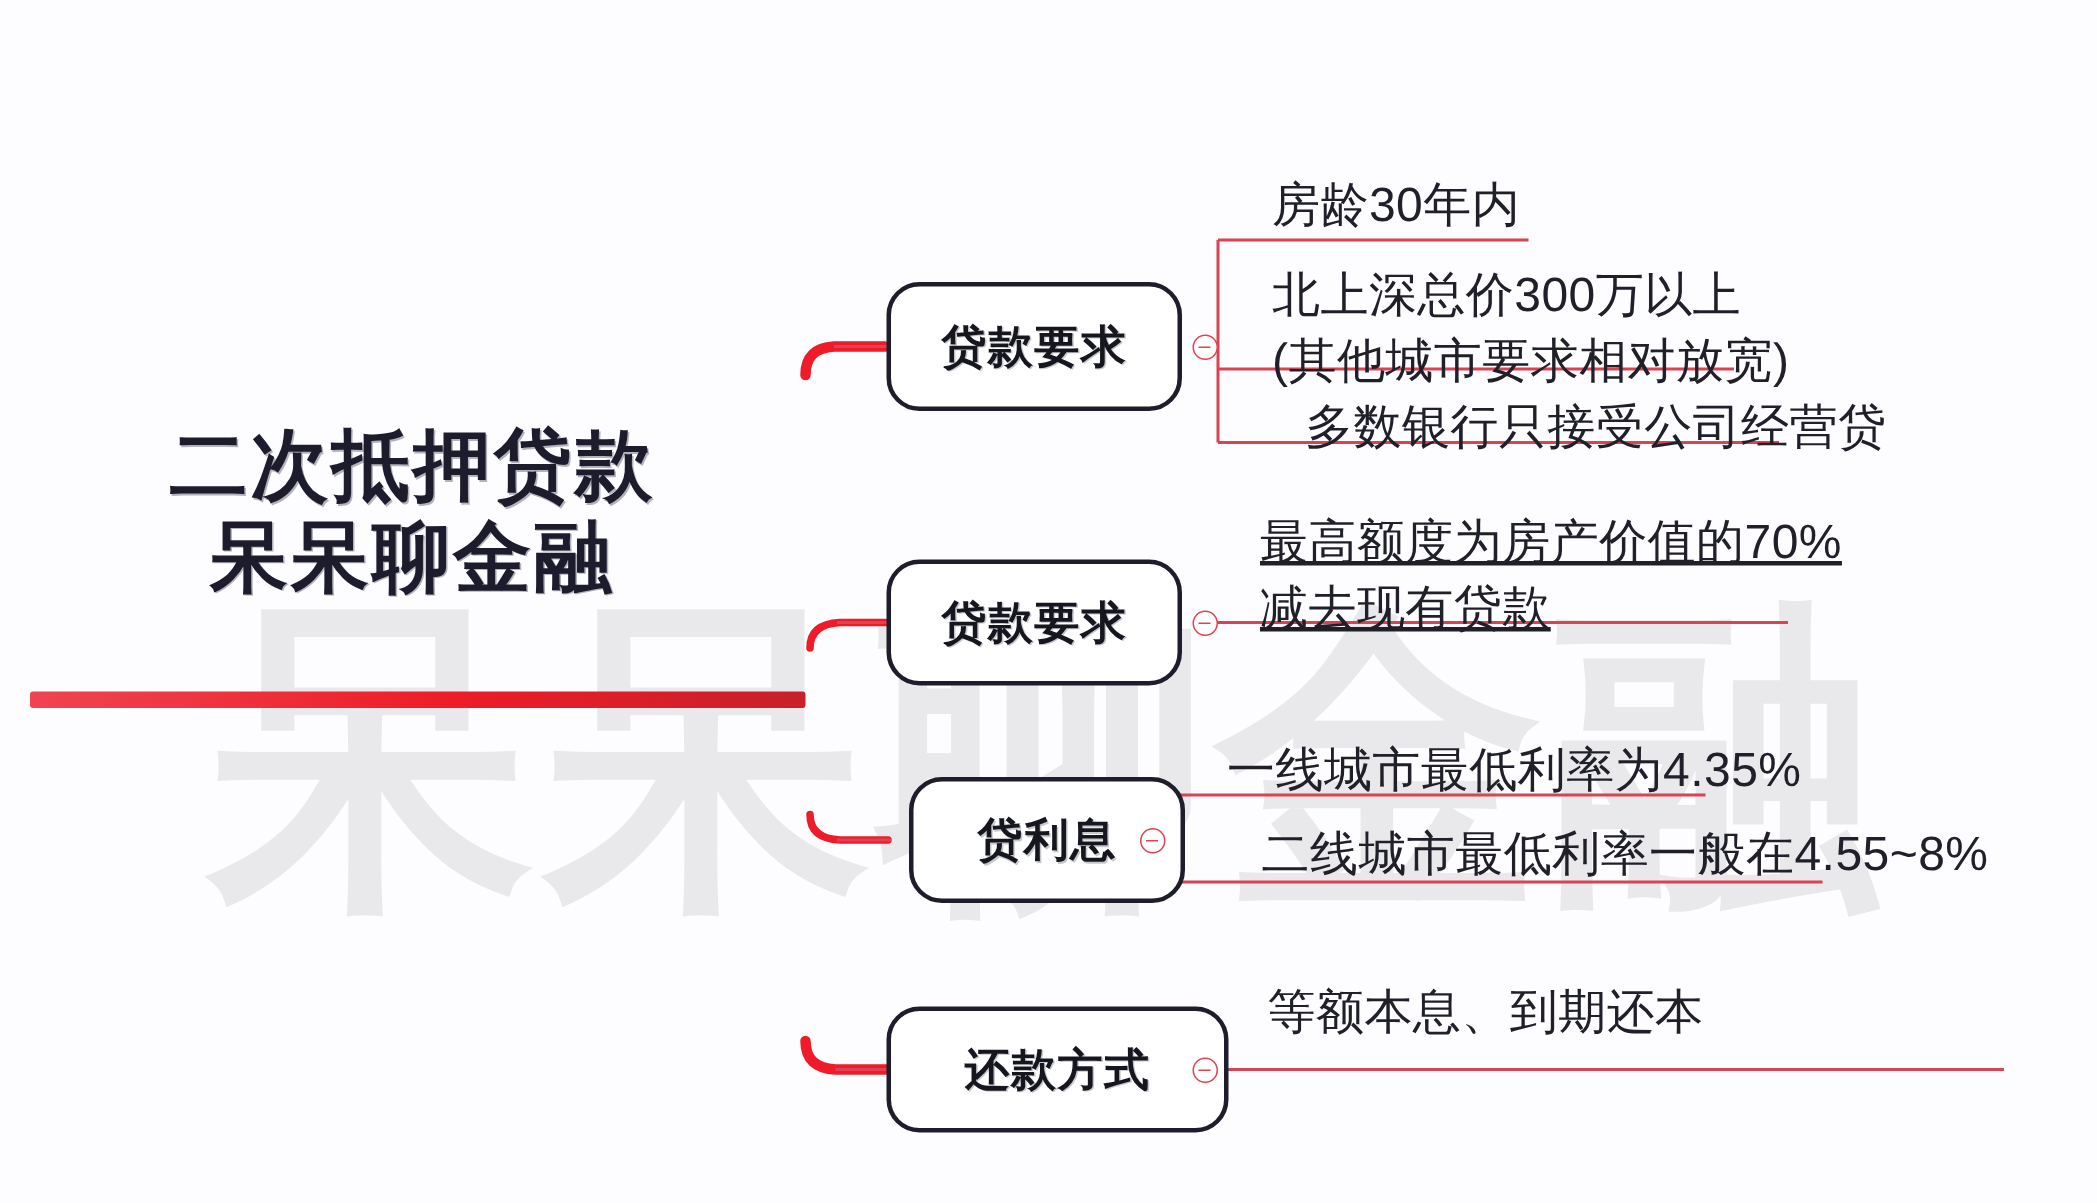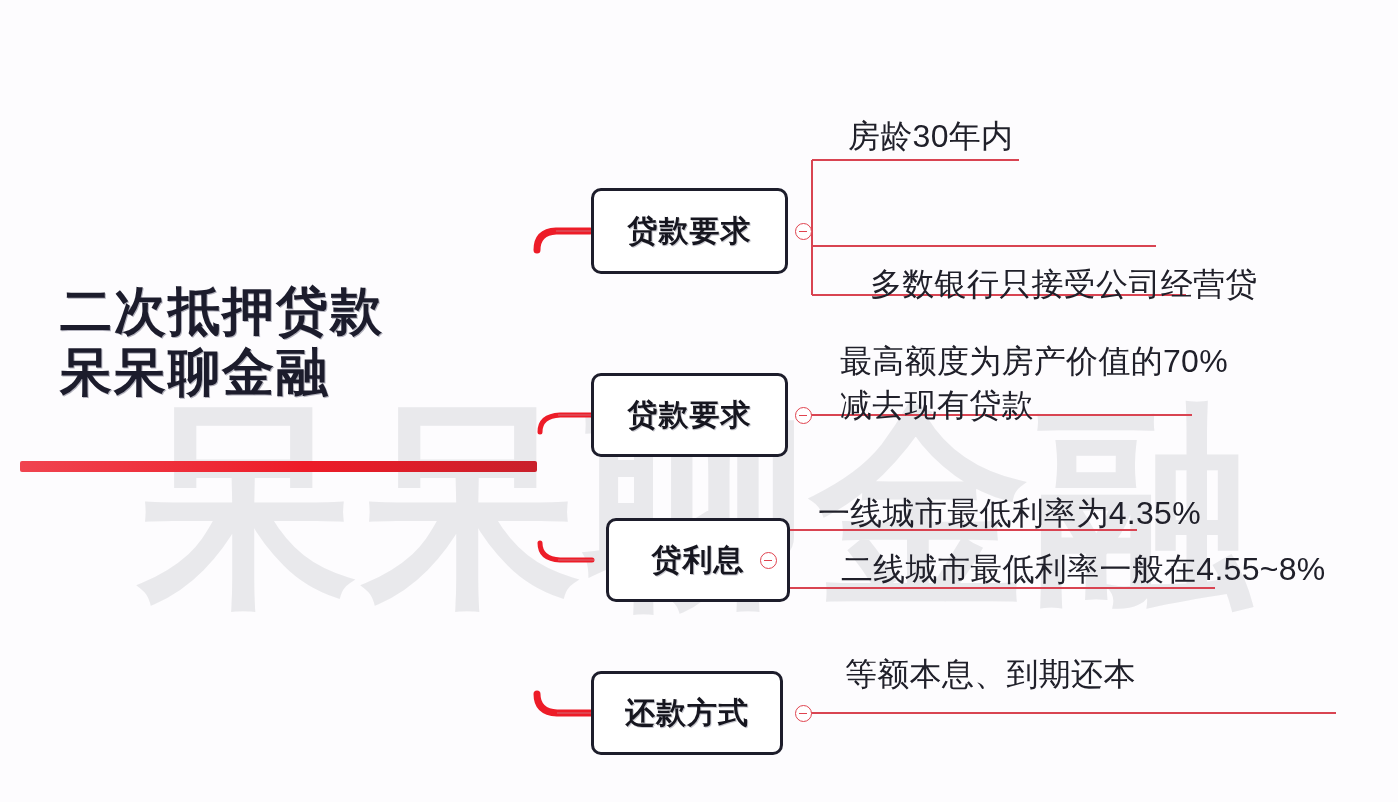--- a/index.html
+++ b/index.html
@@ -49,41 +49,41 @@
     z-index: 2;
     pointer-events: none;
   }
 
   
   .root-title {
     position: absolute;
     left: 60px;
     top: 281px;
     width: 430px;
-    text-align: left;
+    text-align: center;
     z-index: 5;
     user-select: none;
   }
   .root-title .line {
     font-size: 52px;
     font-weight: 800;
     color: #1c1c2c;
     line-height: 1.18;
     letter-spacing: 2px;
     text-shadow: 1px 1px 0 rgba(40,40,70,.35);
     white-space: nowrap;
   }
 
   
   .node {
     position: absolute;
     box-sizing: border-box;
     background: #ffffff;
     border: 3px solid #1d1d2b;
-    border-radius: 10px;
+    border-radius: 22px;
     display: flex;
     align-items: center;
     justify-content: center;
     z-index: 6;
     font-size: 30px;
     font-weight: 800;
     color: #16161f;
     letter-spacing: 1px;
     white-space: nowrap;
     text-shadow: 1px 1px 0 rgba(30,30,60,.25);
@@ -175,49 +175,53 @@
 
   <div class="node" style="left:591px; top:188px; width:197px; height:86px;">
     <span>贷款要求</span>
   </div>
   <div class="toggle" style="left:795px; top:223px;"></div>
 
   <div class="leaf" style="left:848px; top:115px;">
     <span>房龄30年内</span>
   </div>
 
+  <div class="leaf" style="left:848px; top:175px;">
+    <span>北上深总价300万以上</span>
+    <span class="l2">(其他城市要求相对放宽)</span>
+  </div>
 
   <div class="leaf" style="left:848px; top:263px;margin-left:22px;">
     <span>多数银行只接受公司经营贷</span>
   </div>
 
   <div class="node" style="left:591px; top:373px; width:197px; height:84px;">
     <span>贷款要求</span>
   </div>
   <div class="toggle" style="left:795px; top:407px;"></div>
 
-  <div class="leaf" style="left:840px; top:340px;">
+  <div class="leaf" style="left:840px; top:340px;text-decoration:underline;">
     <span>最高额度为房产价值的70%</span>
     <span class="l2">减去现有贷款</span>
   </div>
 
   <div class="node" style="left:606px; top:518px; width:184px; height:84px;">
     <span>贷利息</span>
   </div>
   <div class="toggle" style="left:760px; top:552px;"></div>
 
   <div class="leaf" style="left:818px; top:492px;">
     <span>一线城市最低利率为4.35%</span>
   </div>
 
   <div class="leaf" style="left:818px; top:548px;margin-left:23px;">
     <span>二线城市最低利率一般在4.55~8%</span>
   </div>
 
-  <div class="node" style="left:591px; top:671px; width:192px; height:84px;">
+  <div class="node" style="left:591px; top:671px; width:228px; height:84px;">
     <span>还款方式</span>
   </div>
   <div class="toggle" style="left:795px; top:705px;"></div>
 
   <div class="leaf" style="left:845px; top:637px;margin-top:16px;">
     <span>等额本息、到期还本</span>
   </div>
 
 </div>
 

